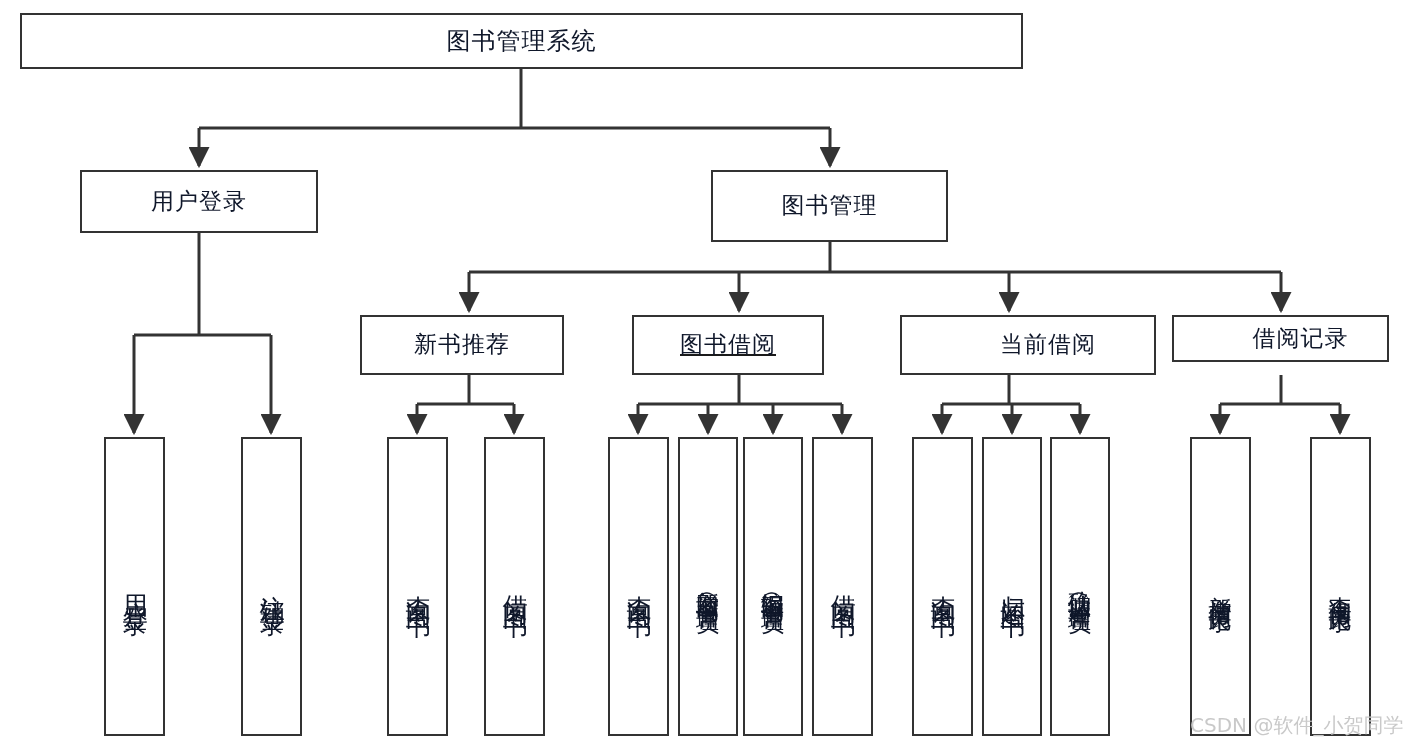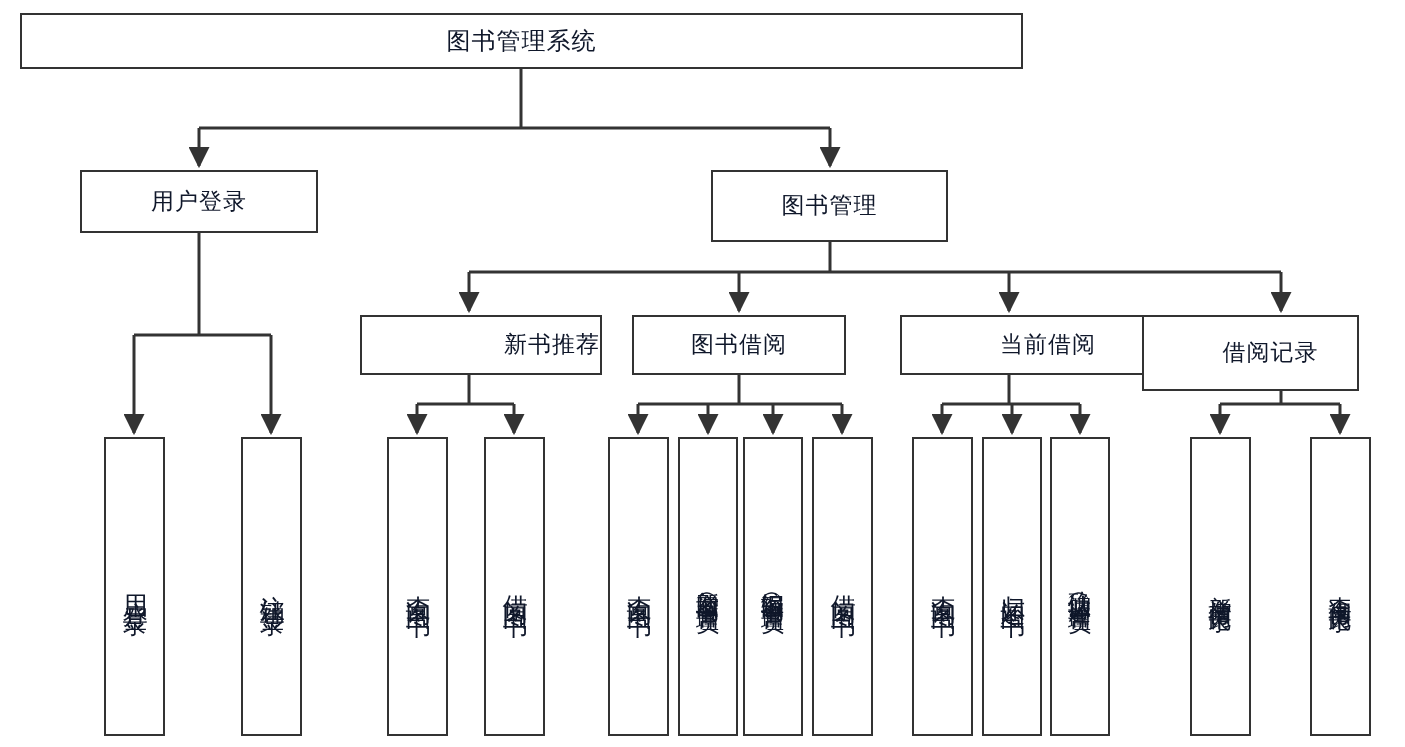--- a/index.html
+++ b/index.html
@@ -131,30 +131,30 @@
     <span class="lbl">图书管理系统</span>
   </div>
 
   <div class="node h" style="left: 80px; top: 170px; width: 238px; height: 63px;">
     <span class="lbl">用户登录</span>
   </div>
   <div class="node h" style="left: 711px; top: 170px; width: 237px; height: 72px;">
     <span class="lbl">图书管理</span>
   </div>
 
-  <div class="node h" style="left: 360px; top: 315px; width: 242px; height: 60px; justify-content: flex-end;">
+  <div class="node h" style="left: 360px; top: 315px; width: 204px; height: 60px;">
     <span class="lbl">新书推荐</span>
   </div>
-  <div class="node h" style="left: 632px; top: 315px; width: 214px; height: 60px;">
+  <div class="node h" style="left: 632px; top: 315px; width: 192px; height: 60px; text-decoration: underline;">
     <span class="lbl">图书借阅</span>
   </div>
   <div class="node h" style="left: 900px; top: 315px; width: 256px; height: 60px; padding-left: 40px;">
     <span class="lbl">当前借阅</span>
   </div>
-  <div class="node h" style="left: 1142px; top: 315px; width: 217px; height: 76px; padding-left: 40px;">
+  <div class="node h" style="left: 1172px; top: 315px; width: 217px; height: 47px; padding-left: 40px;">
     <span class="lbl">借阅记录</span>
   </div>
 
   <div class="node v" style="left: 104px; top: 437px; width: 61px; height: 299px;">
     <span class="lbl">用户登录</span>
   </div>
   <div class="node v" style="left: 241px; top: 437px; width: 61px; height: 299px;">
     <span class="lbl">注销登录</span>
   </div>
   <div class="node v" style="left: 387px; top: 437px; width: 61px; height: 299px;">
@@ -184,14 +184,15 @@
   <div class="node v narrow" style="left: 1050px; top: 437px; width: 60px; height: 299px;">
     <span class="lbl">确认归还（管理员）</span>
   </div>
   <div class="node v narrow" style="left: 1190px; top: 437px; width: 61px; height: 299px;">
     <span class="lbl">新增借阅记录</span>
   </div>
   <div class="node v narrow" style="left: 1310px; top: 437px; width: 61px; height: 299px;">
     <span class="lbl">查询借阅记录</span>
   </div>
 
+  <div class="watermark">CSDN @软件_小贺同学</div>
 
 </div>
 
 </body></html>

